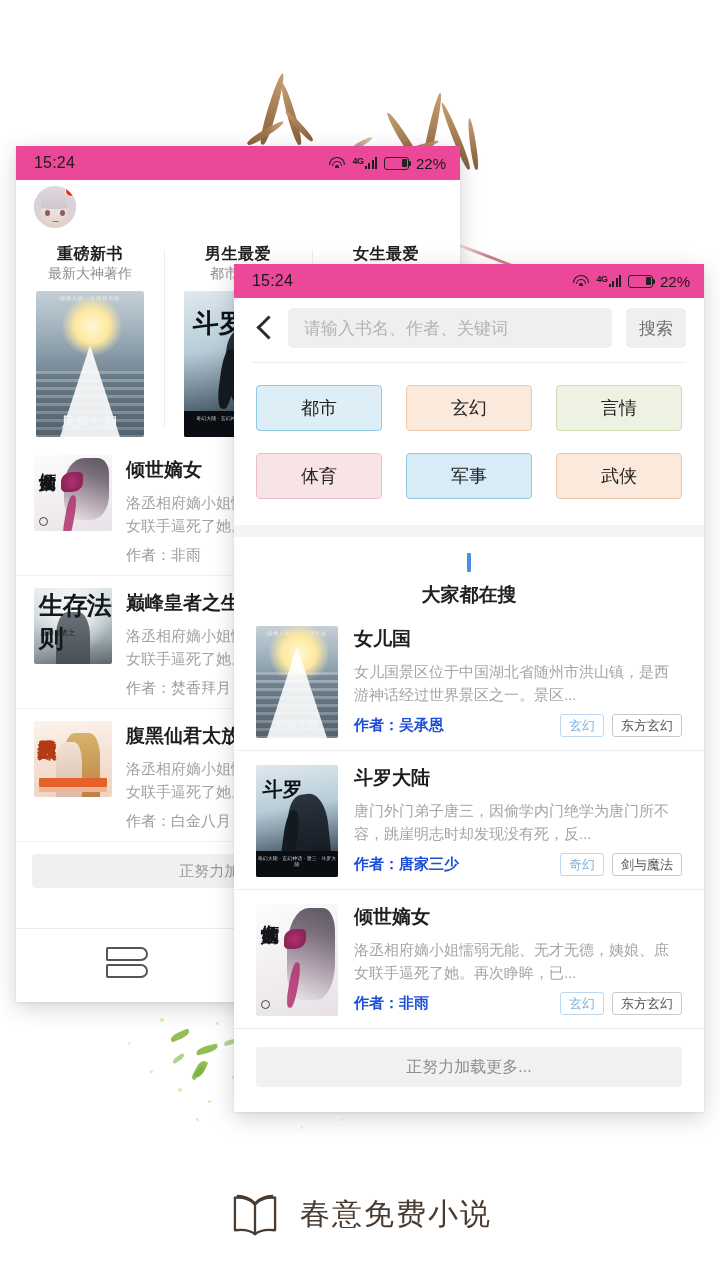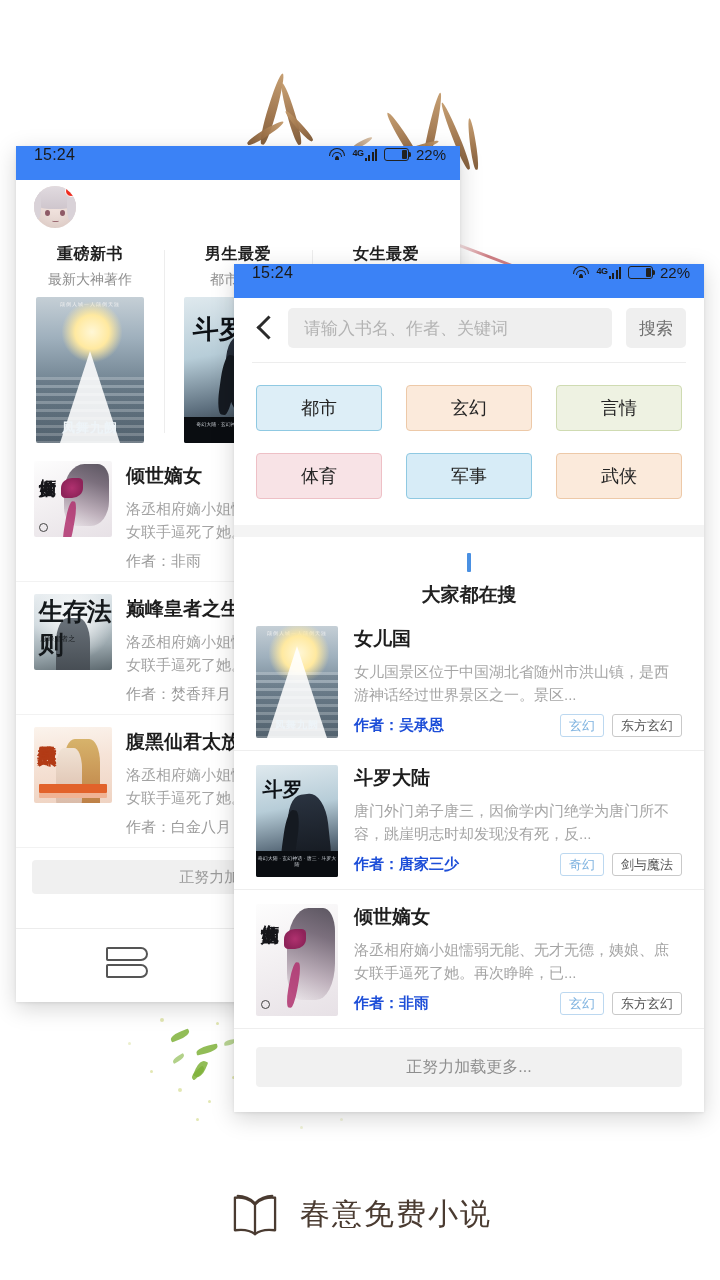--- a/index.html
+++ b/index.html
@@ -53,26 +53,26 @@
     position: absolute;
     background: #ffffff;
     box-shadow: 0 6px 22px rgba(0,0,0,.17), 0 1px 3px rgba(0,0,0,.08);
     overflow: hidden;
   }
   .phone.back  { left: 16px;  top: 146px; width: 444px;  height: 856px; }
   .phone.front { left: 234px; top: 264px; width: 470px;  height: 848px; }
 
   
   .statusbar {
-    display: flex; align-items: flex-start;
+    display: flex; align-items: center;
     height: 34px;
     padding: 0 14px 0 18px;
     font-size: 16px;
     color: #1a1a1a;
-    background: #3b82f6;
+    background: #ec4899;
   }
   .statusbar .clock { font-weight: 400; letter-spacing: .2px; }
   .statusbar .spacer { flex: 1; }
   .sb-icons { display: flex; align-items: center; gap: 7px; }
 
   .ico-wifi { width: 17px; height: 13px; position: relative; display: inline-block; }
   .ico-wifi i {
     position: absolute; left: 50%; transform: translateX(-50%);
     border: 1.8px solid #1d1d1d; border-bottom: none;
     border-radius: 50% 50% 0 0 / 100% 100% 0 0;
@@ -126,21 +126,21 @@
   .mag { width: 16px; height: 16px; border: 2px solid #a6a6a6; border-radius: 50%; position: relative; flex: 0 0 auto; }
   .mag::after { content:""; position:absolute; right:-5px; bottom:-3px; width:7px; height:2px; background:#a6a6a6; transform: rotate(45deg); border-radius:1px; }
   .search-val { font-size: 17px; color: #9b9b9b; white-space: nowrap; }
 
   .cat-strip { display: flex; background: #fff; padding: 4px 0 6px; }
   .cat-col { flex: 1; text-align: center; position: relative; padding: 0 6px; }
   .cat-col + .cat-col::before {
     content:""; position:absolute; left:0; top:6px; bottom:10px; width:1px; background:#ededed;
   }
   .cat-title { font-size: 16px; font-weight: 700; color: #1f1f1f; letter-spacing:.5px; }
-  .cat-sub   { font-size: 14px; color: #8e8e8e; margin-top: 6px; }
+  .cat-sub   { font-size: 14px; color: #8e8e8e; }
   .cat-cover { margin: 8px auto 0; width: 108px; height: 146px; border-radius: 2px; overflow:hidden; position: relative; }
 
   .cover-nvergou { background: linear-gradient(180deg,#c5cfd6 0%, #9fb0bd 28%, #6c7f8d 62%, #4e5d69 100%); }
   .cover-nvergou .sun { position:absolute; left:52%; top:24%; width:60px; height:60px; transform:translate(-50%,-50%); background: radial-gradient(circle, #fff7d6 0%, #ffe9a0 40%, rgba(255,220,120,0) 72%); }
   .cover-nvergou .dress { position:absolute; left:50%; bottom:0; transform:translateX(-50%); width:0; height:0; border-left:30px solid transparent; border-right:30px solid transparent; border-bottom:92px solid rgba(255,255,255,.88); }
   .cover-nvergou .steps { position:absolute; left:0; right:0; bottom:0; height:66px; background: repeating-linear-gradient(180deg, rgba(255,255,255,.22) 0 3px, rgba(90,105,118,.35) 3px 8px); }
   .cover-nvergou .top-t { position:absolute; top:4px; left:0; right:0; text-align:center; font-size:5px; color:#f1f1f1; letter-spacing:1px; }
   .cover-nvergou .btm-t { position:absolute; bottom:6px; left:0; right:0; text-align:center; font-size:13px; color:#eef4f8; font-weight:700; letter-spacing:1px; }
 
   .cover-douluo { background: linear-gradient(170deg,#dfe9ee 0%, #b7cdd8 38%, #5d6f7e 70%, #12161b 100%); }

